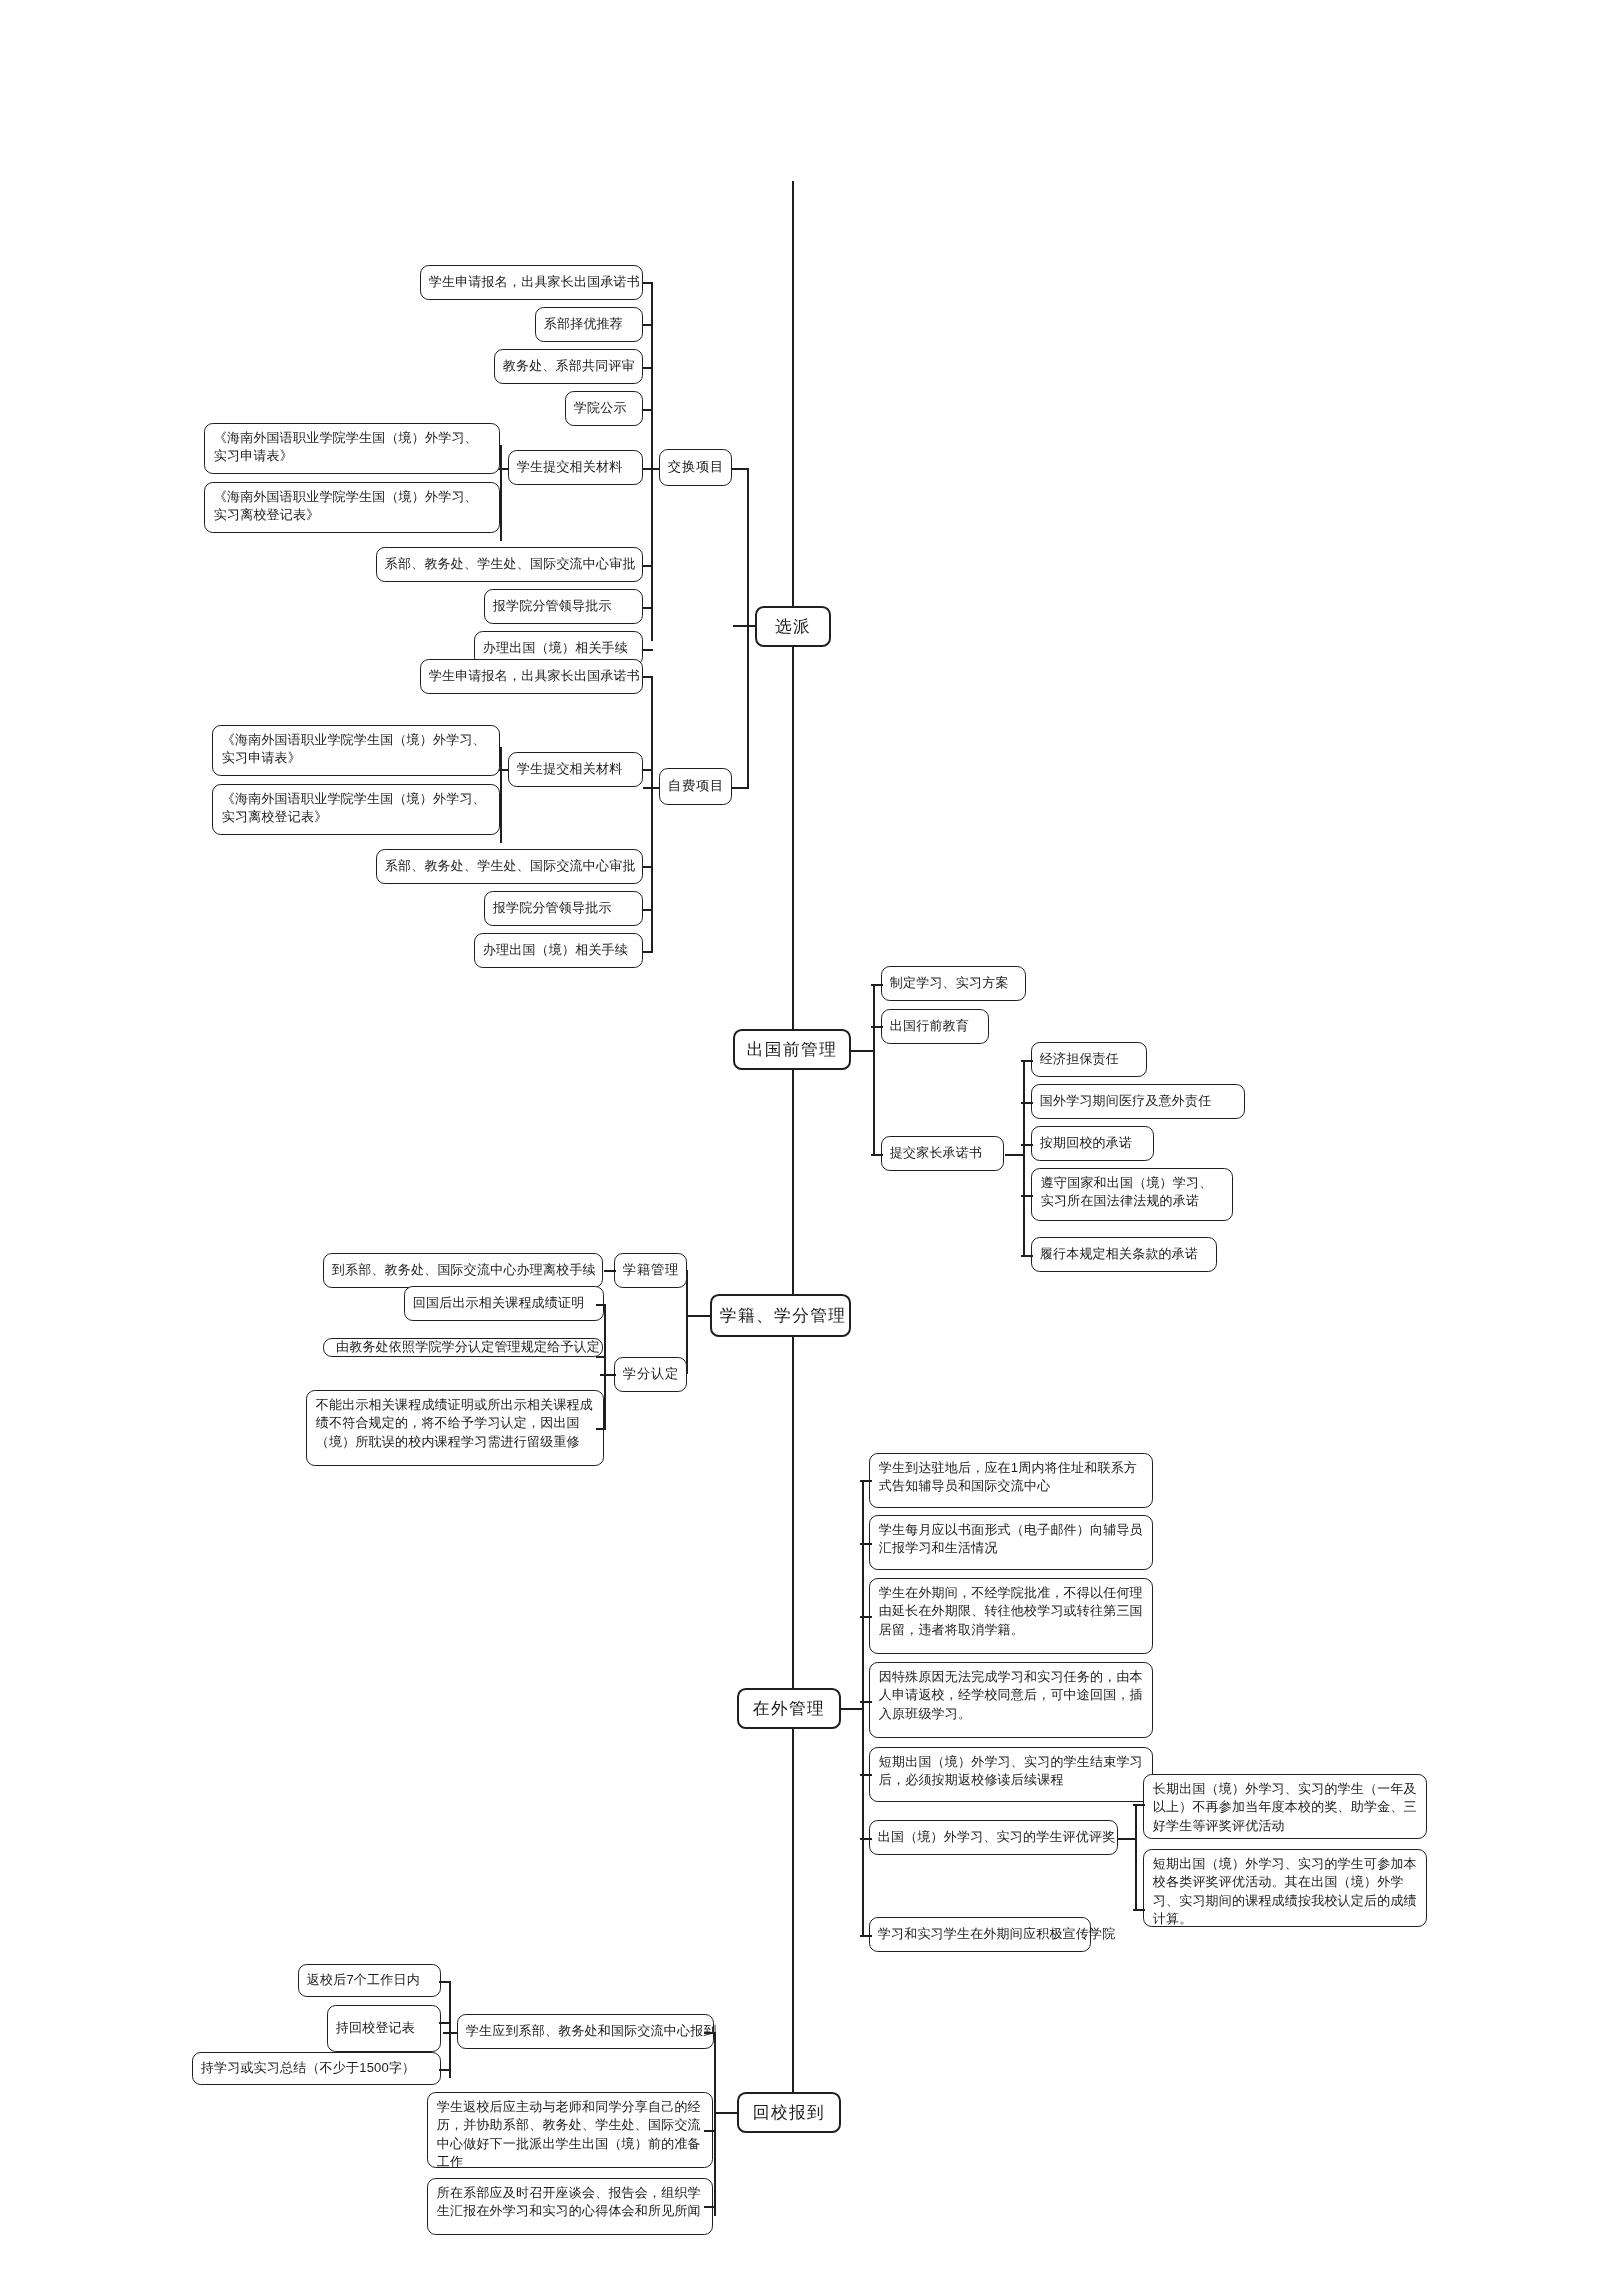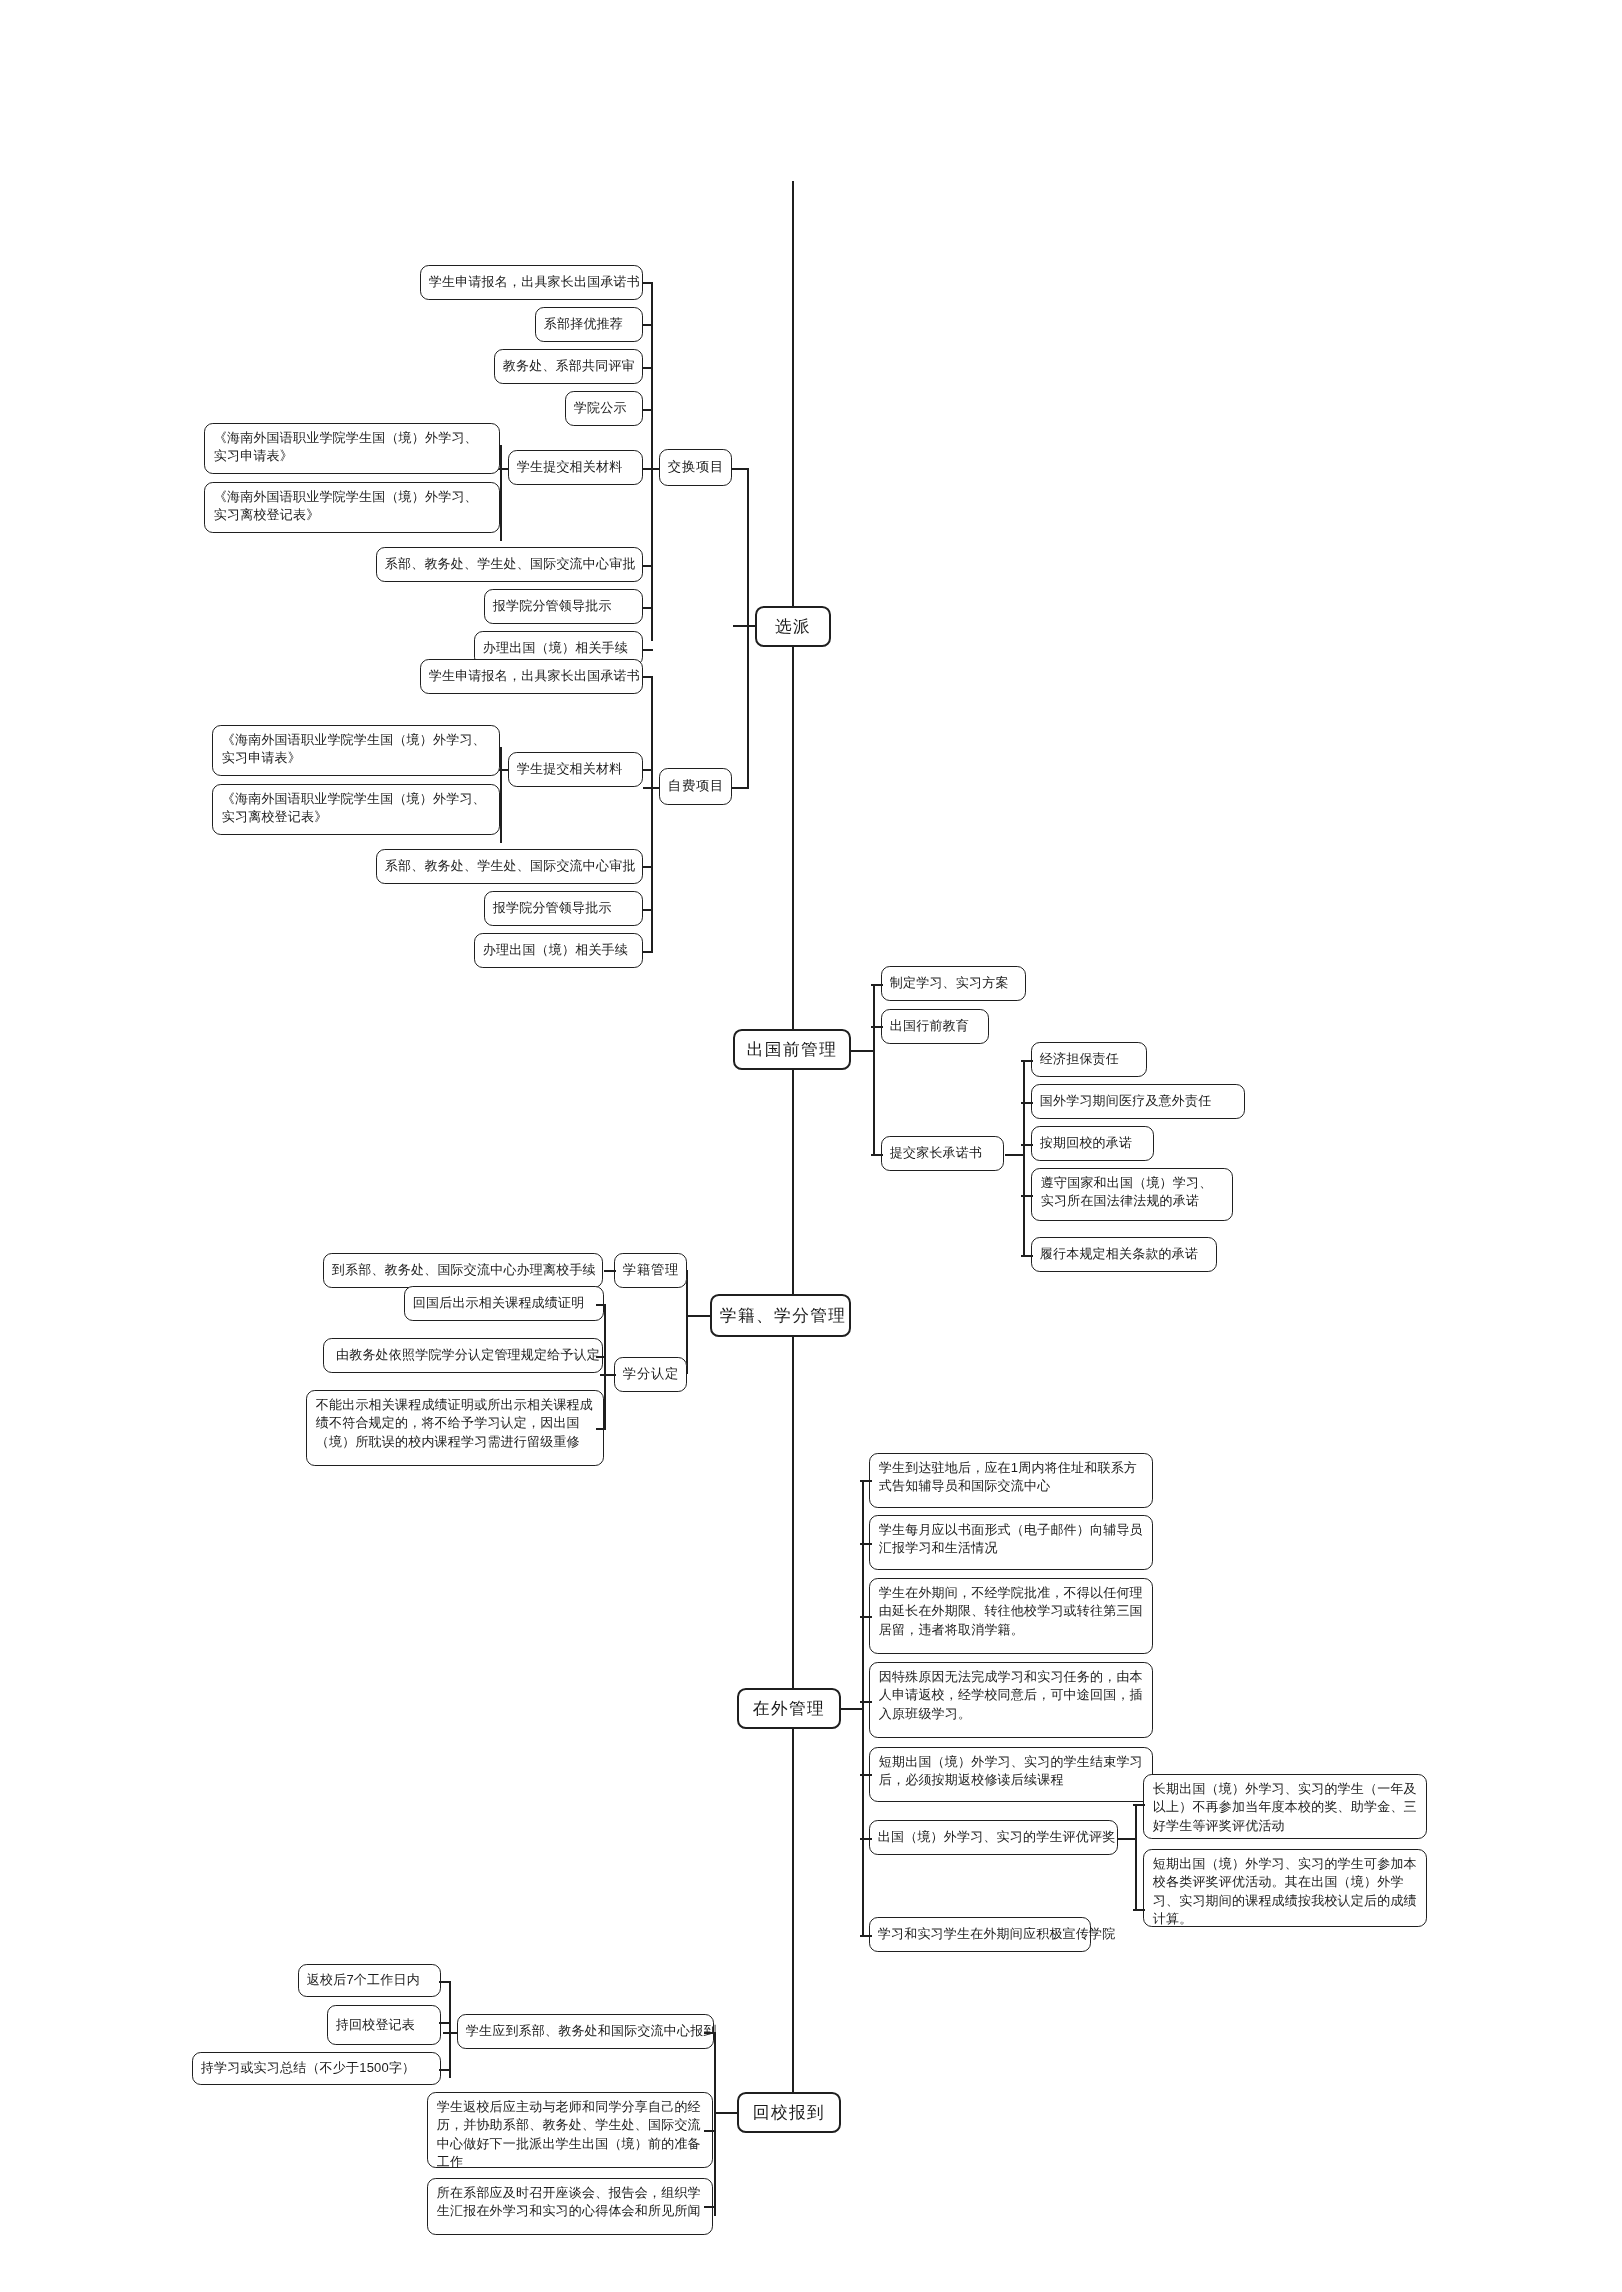--- a/index.html
+++ b/index.html
@@ -248,21 +248,21 @@
     <span class="t">学分认定</span>
   </div>
   <div class="ln vl" style="left:604px; top:1304px; height:125px;"></div>
   <div class="ln hl" style="left:600px; top:1374px; width:15.7px;"></div>
 
   <div class="node" style="left:404px; top:1286px; width:200px; height:35px;">
     <span class="t">回国后出示相关课程成绩证明</span>
   </div>
   <div class="ln hl" style="left:596px; top:1304px; width:9.8px;"></div>
 
-  <div class="node" style="left:323px; top:1338px; width:280px; height:35px;padding-left:12px;">
+  <div class="node" style="left:323px; top:1338px; width:280px; height:19px;padding-left:12px;">
     <span class="t">由教务处依照学院学分认定管理规定给予认定</span>
   </div>
   <div class="ln hl" style="left:596px; top:1356px; width:9.8px;"></div>
 
   <div class="node wrap" style="left:306px; top:1390px; width:298px; height:76px; padding:4.9px 8.8px;">
     <span class="t">不能出示相关课程成绩证明或所出示相关课程成绩不符合规定的，将不给予学习认定，因出国（境）所耽误的校内课程学习需进行留级重修</span>
   </div>
   <div class="ln hl" style="left:596px; top:1428px; width:9.8px;"></div>
 
   <div class="node lvl1 center" style="left:737px; top:1688px; width:104px; height:41px;">
@@ -331,21 +331,21 @@
   <div class="ln hl" style="left:704px; top:2032px; width:11.8px;"></div>
 
   <div class="ln vl" style="left:449px; top:1982px; height:96px;"></div>
   <div class="ln hl" style="left:443px; top:2032px; width:13.7px;"></div>
 
   <div class="node" style="left:298px; top:1964px; width:143px; height:33px;">
     <span class="t">返校后7个工作日内</span>
   </div>
   <div class="ln hl" style="left:439px; top:1981px; width:11.8px;"></div>
 
-  <div class="node" style="left:327px; top:2005px; width:114px; height:40px;">
+  <div class="node" style="left:327px; top:2005px; width:114px; height:47px;">
     <span class="t">持回校登记表</span>
   </div>
   <div class="ln hl" style="left:439px; top:2022px; width:11.8px;"></div>
 
   <div class="node" style="left:192px; top:2052px; width:249px; height:33px;">
     <span class="t">持学习或实习总结（不少于1500字）</span>
   </div>
   <div class="ln hl" style="left:439px; top:2069px; width:11.8px;"></div>
 
   <div class="node wrap" style="left:427px; top:2092px; width:286px; height:76px; padding:4.9px 8.8px;">

